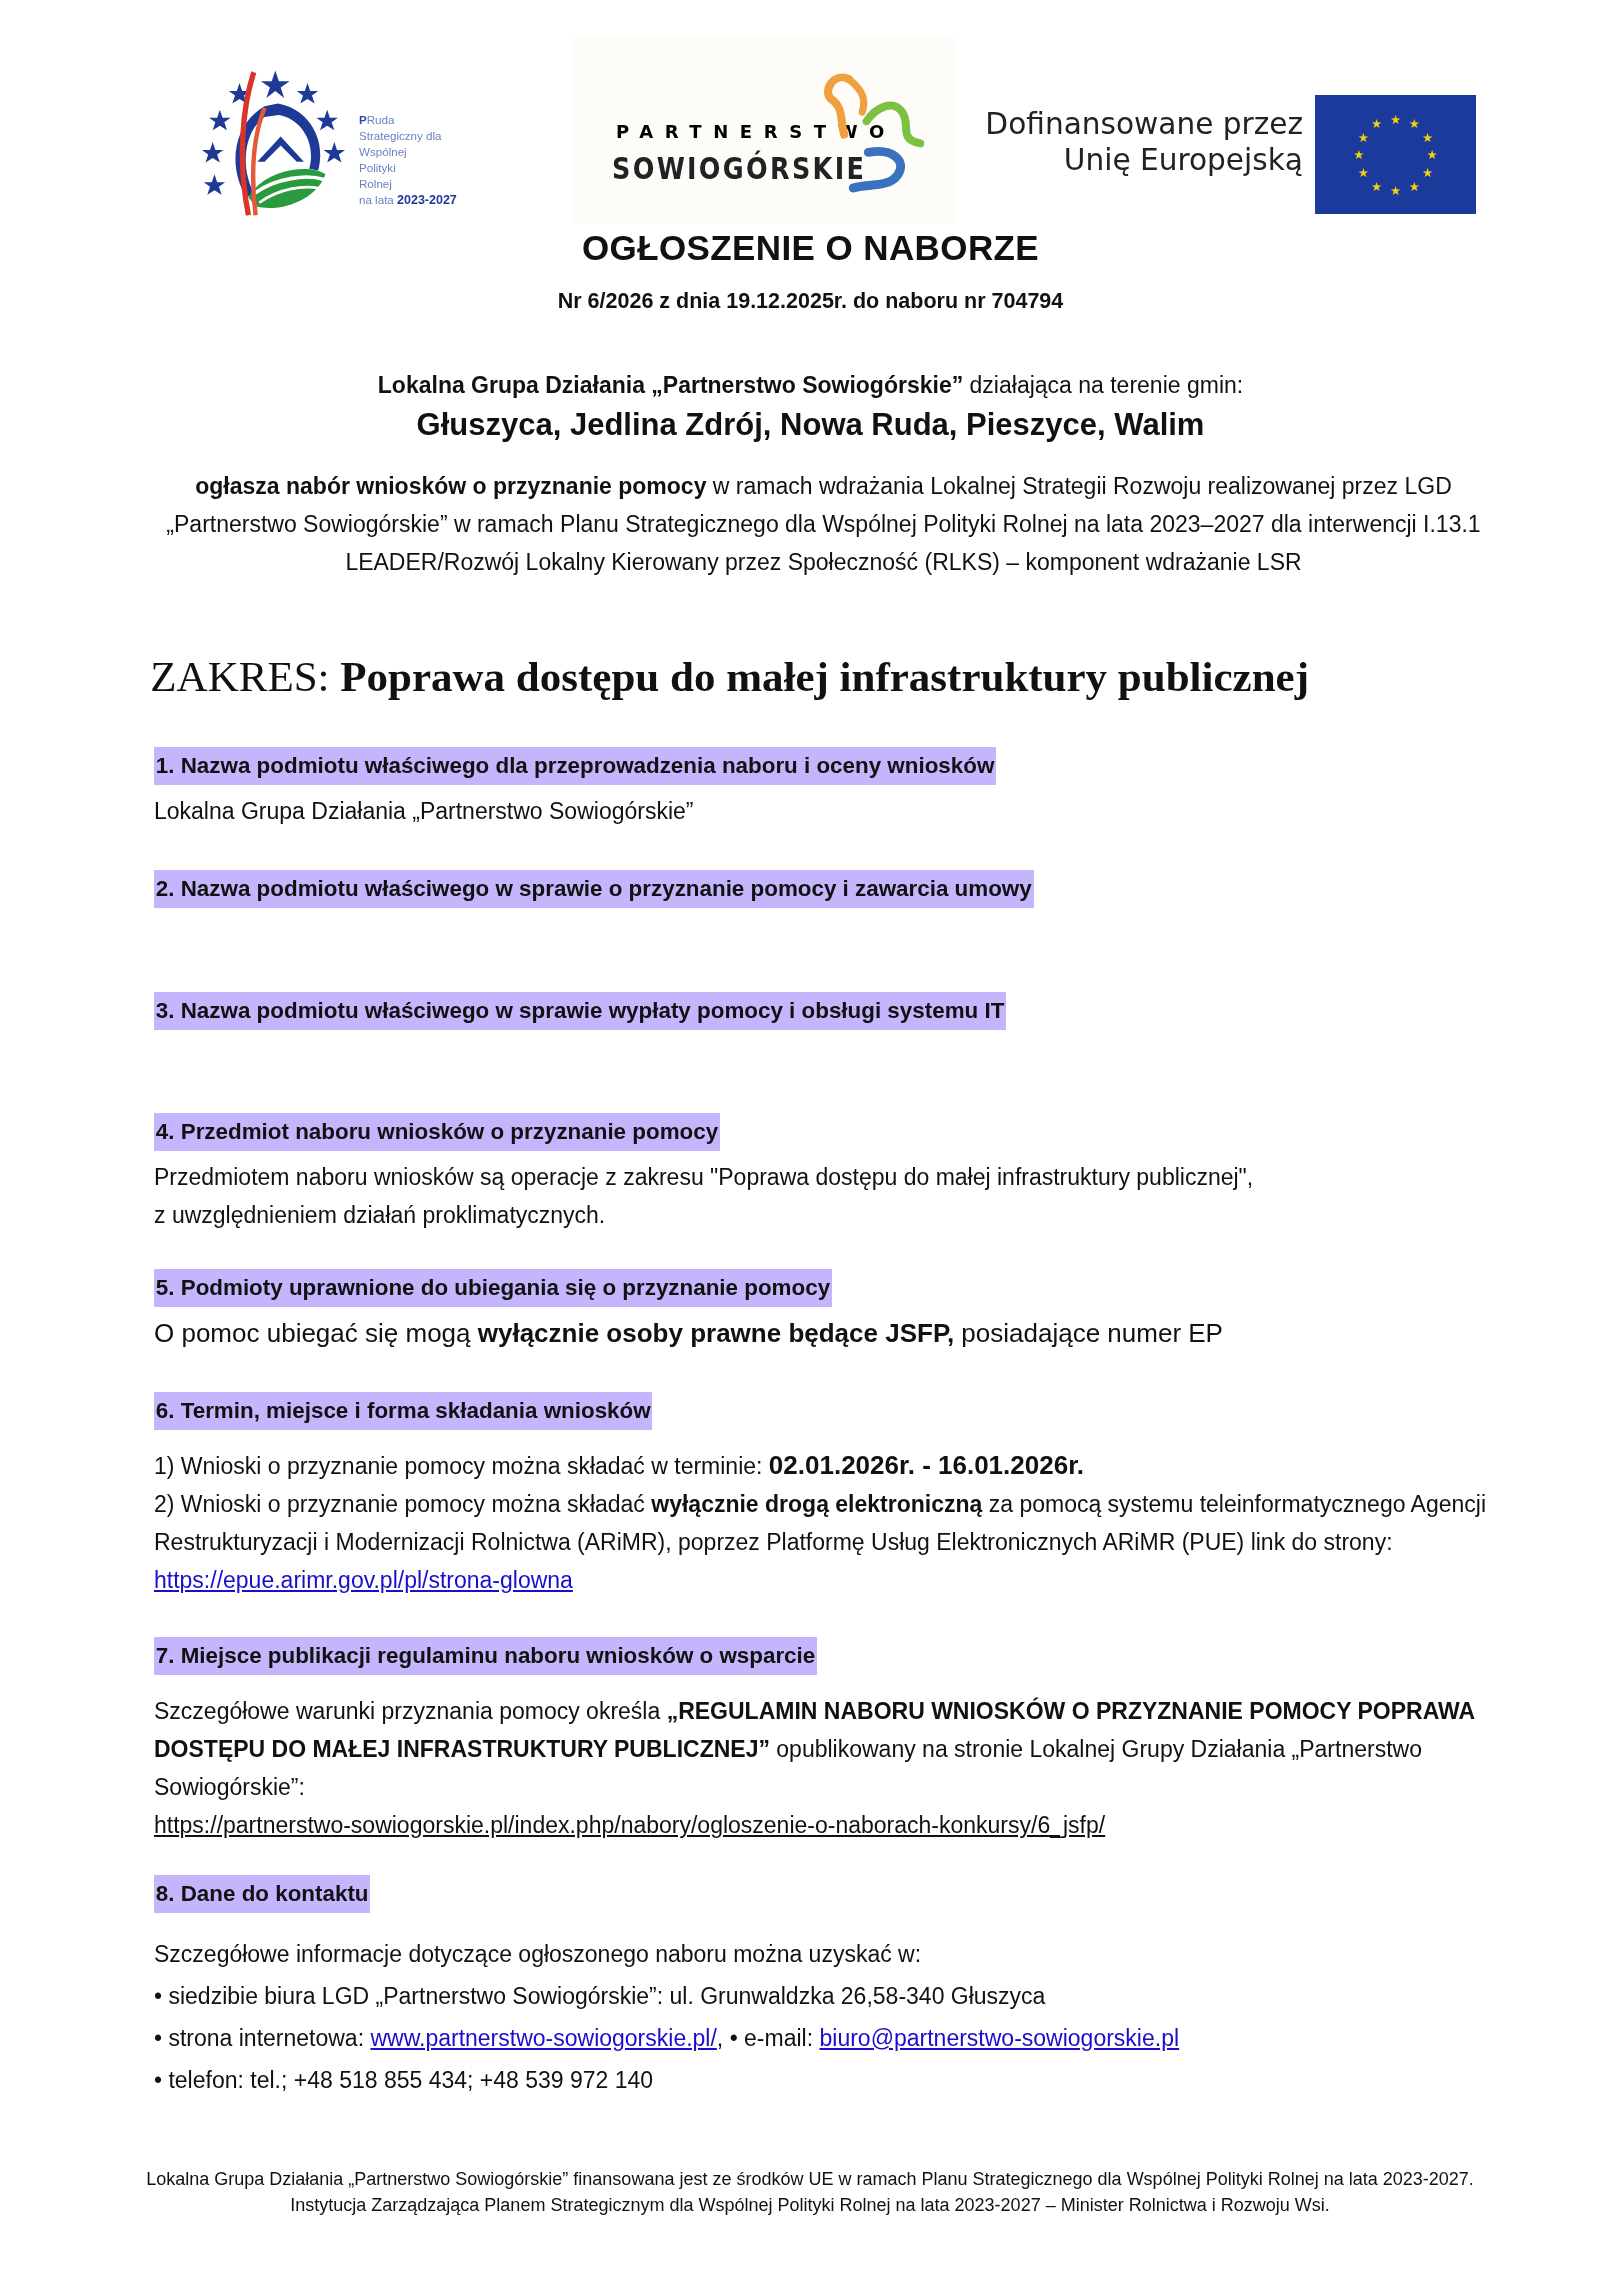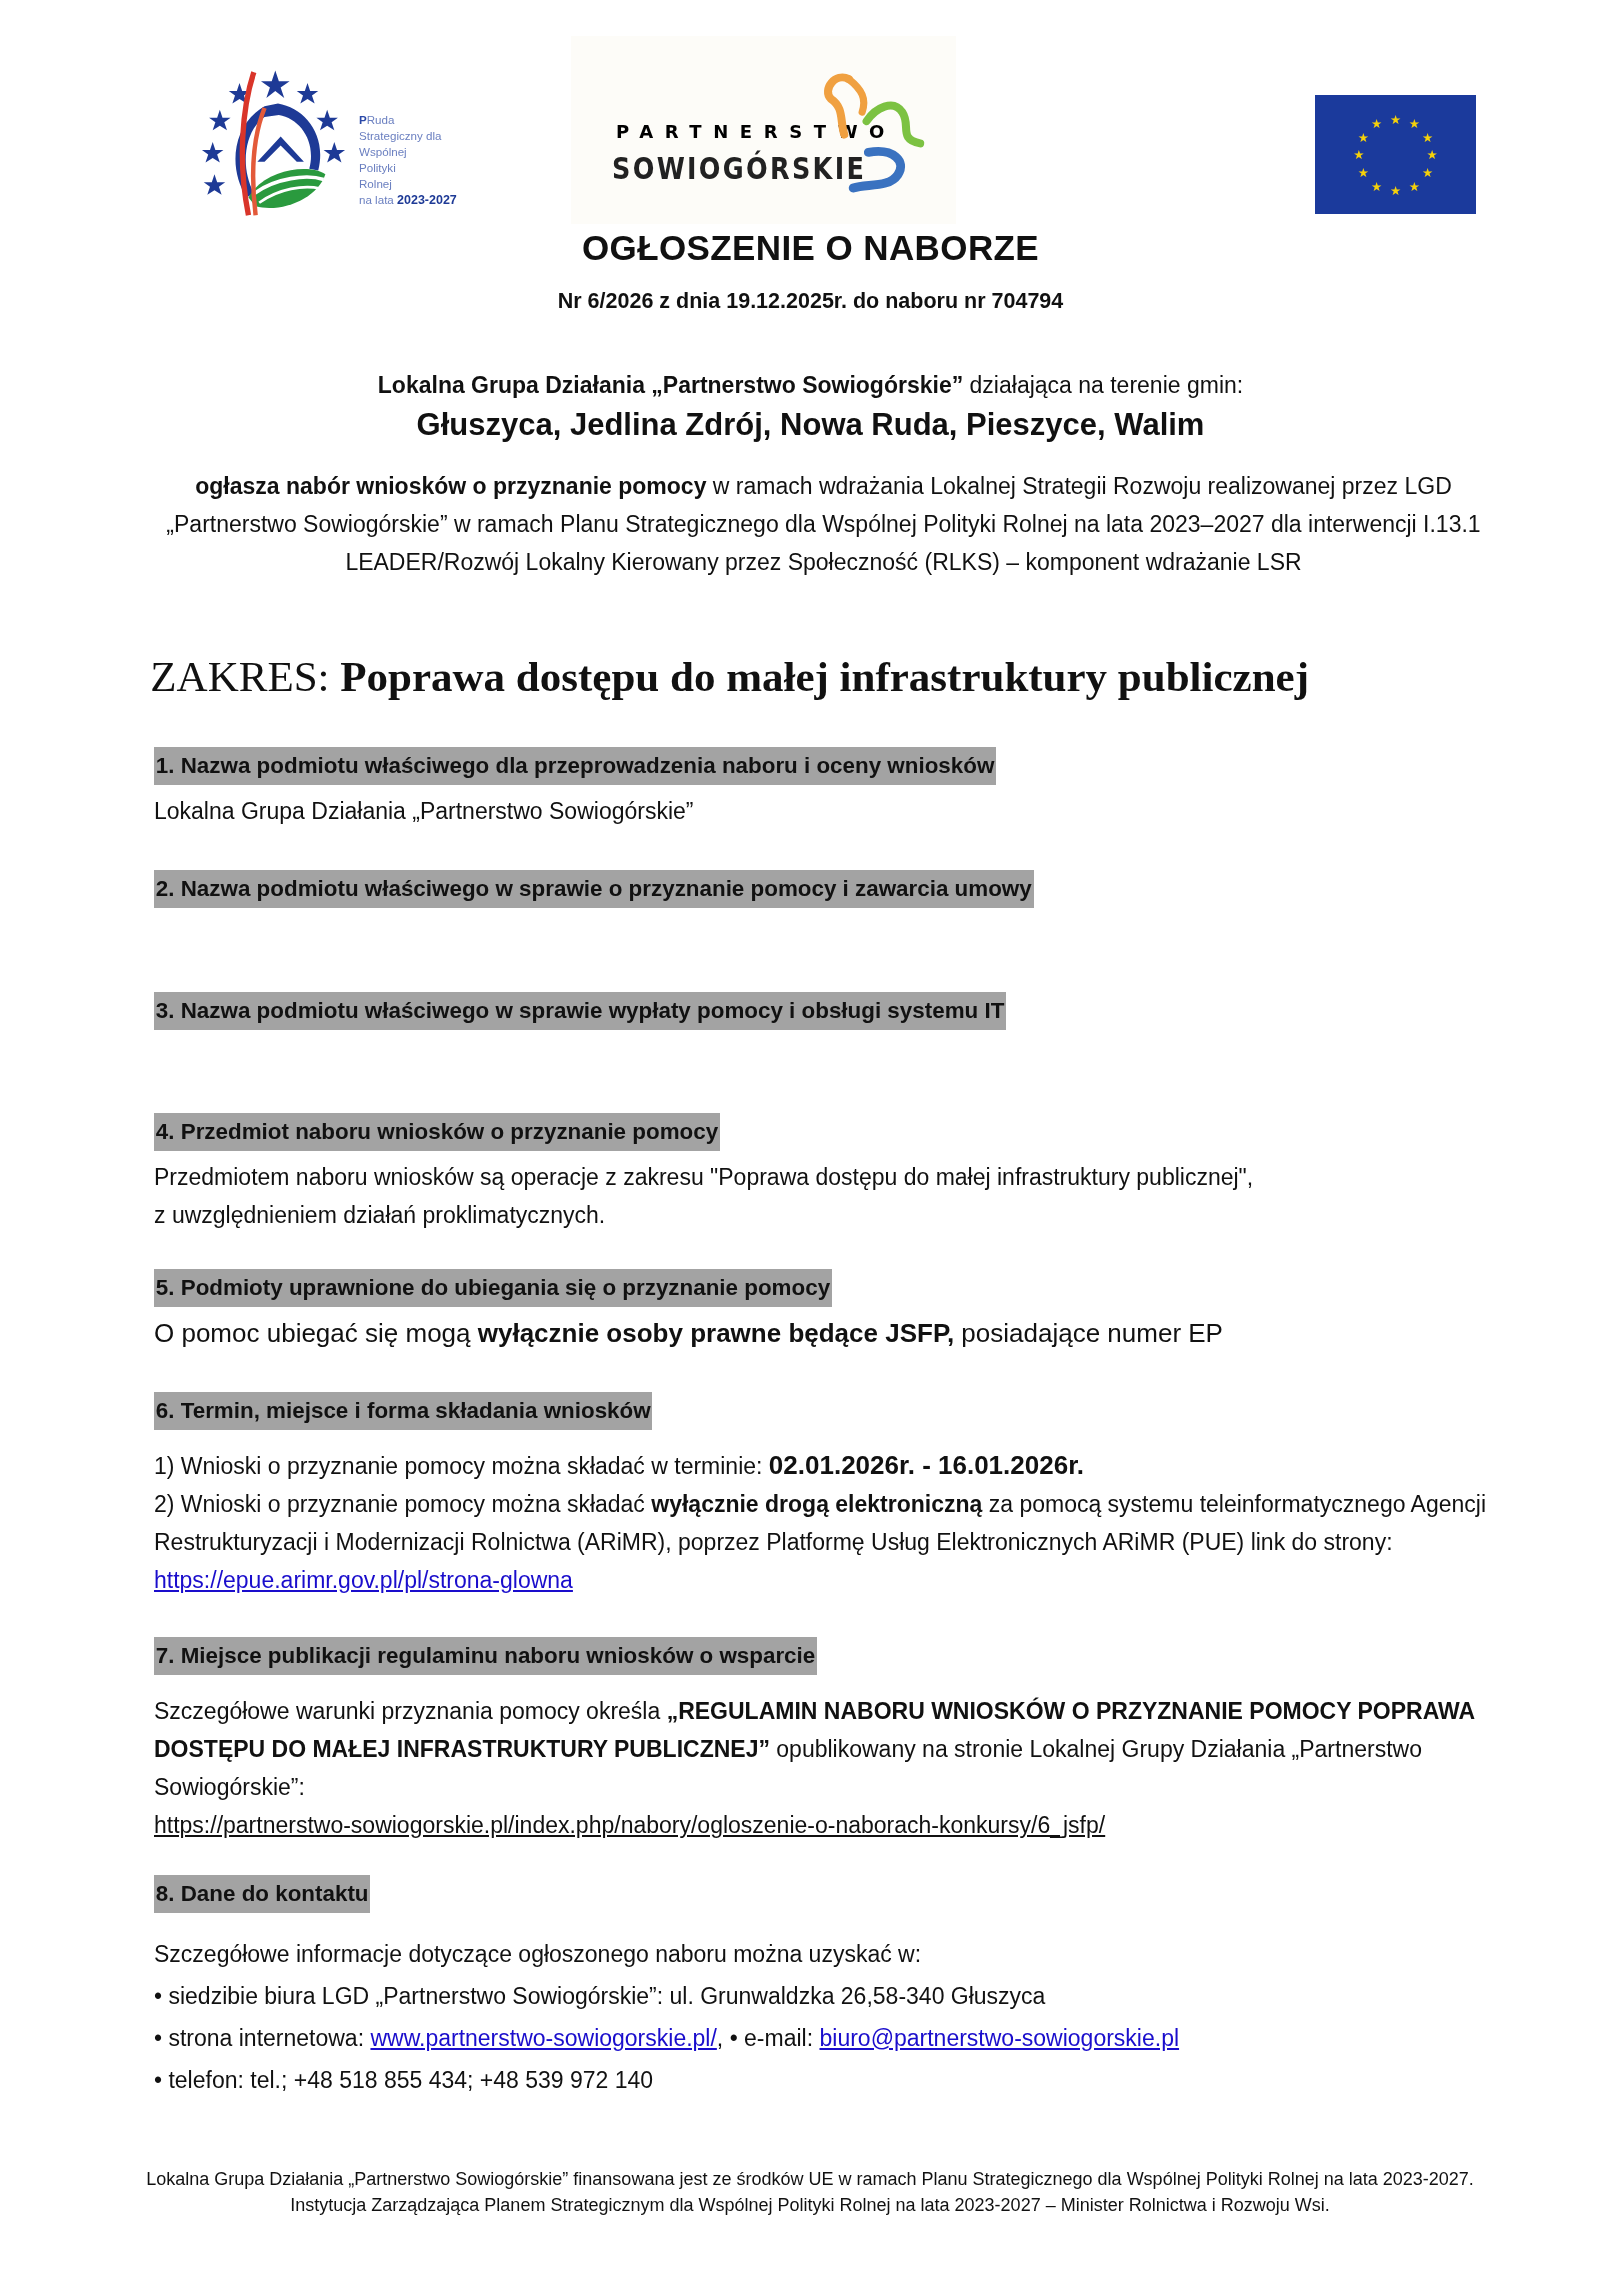--- a/index.html
+++ b/index.html
@@ -75,21 +75,21 @@
     .zakres {
       position: absolute; top: 652px; left: 0; width: 1309px; text-align: right;
       font-size: 43px;
       font-family: Liberation Serif, serif;
     }
     .zakres b { font-weight: bold; }
 
     
     .section { position: absolute; left: 154px; width: 1343px; }
     .sec-head {
-      display: inline-block; background: #a3a3a3;
+      display: inline-block; background: #c4b5fd;
       font-size: 22.4px; font-weight: bold; padding: 3.6px 1.8px 5.4px 1.8px;
       line-height: 29px;
     }
     .sec-body { font-size: 23px; line-height: 38px; margin-top: 7.2px; }
     .sec-body.big { font-size: 26px; }
     .date-big { font-size: 26px; font-weight: bold; }
     a.link { color: #1a0dcc; text-decoration: underline; }
     a.link-dark { color: #111; text-decoration: underline; }
 
     .footer {
@@ -139,20 +139,24 @@
       <div class="lgd-word2">SOWIOGÓRSKIE</div>
       <svg width="134" height="125" viewBox="0 0 150 140">
         <path d="M40,8 C25,0 10,20 20,30 C35,40 30,55 35,70" stroke="#f0a040" stroke-width="9" fill="none" stroke-linecap="round"></path>
         <path d="M40,8 C55,20 60,30 55,45" stroke="#f0a040" stroke-width="8" fill="none" stroke-linecap="round"></path>
         <path d="M60,55 C70,40 90,30 100,45 C110,60 95,75 120,80" stroke="#7cc242" stroke-width="9" fill="none" stroke-linecap="round"></path>
         <path d="M62,90 C90,85 105,100 95,115 C85,130 60,125 45,130" stroke="#3a72c0" stroke-width="10" fill="none" stroke-linecap="round"></path>
       </svg>
     </div>
 
     <div class="logo-ue">
+      <div class="ue-text">
+        <div>Dofinansowane przez</div>
+        <div>Unię Europejską</div>
+      </div>
       <div class="ue-flag">
         <svg width="161" height="119" viewBox="0 0 180 133">
           <g fill="#f5d10a" font-size="14" text-anchor="middle" font-family="DejaVu Sans, sans-serif">
             <text x="90" y="32">★</text>
             <text x="111" y="37">★</text>
             <text x="126" y="52">★</text>
             <text x="131" y="72">★</text>
             <text x="126" y="92">★</text>
             <text x="111" y="107">★</text>
             <text x="90" y="112">★</text>

